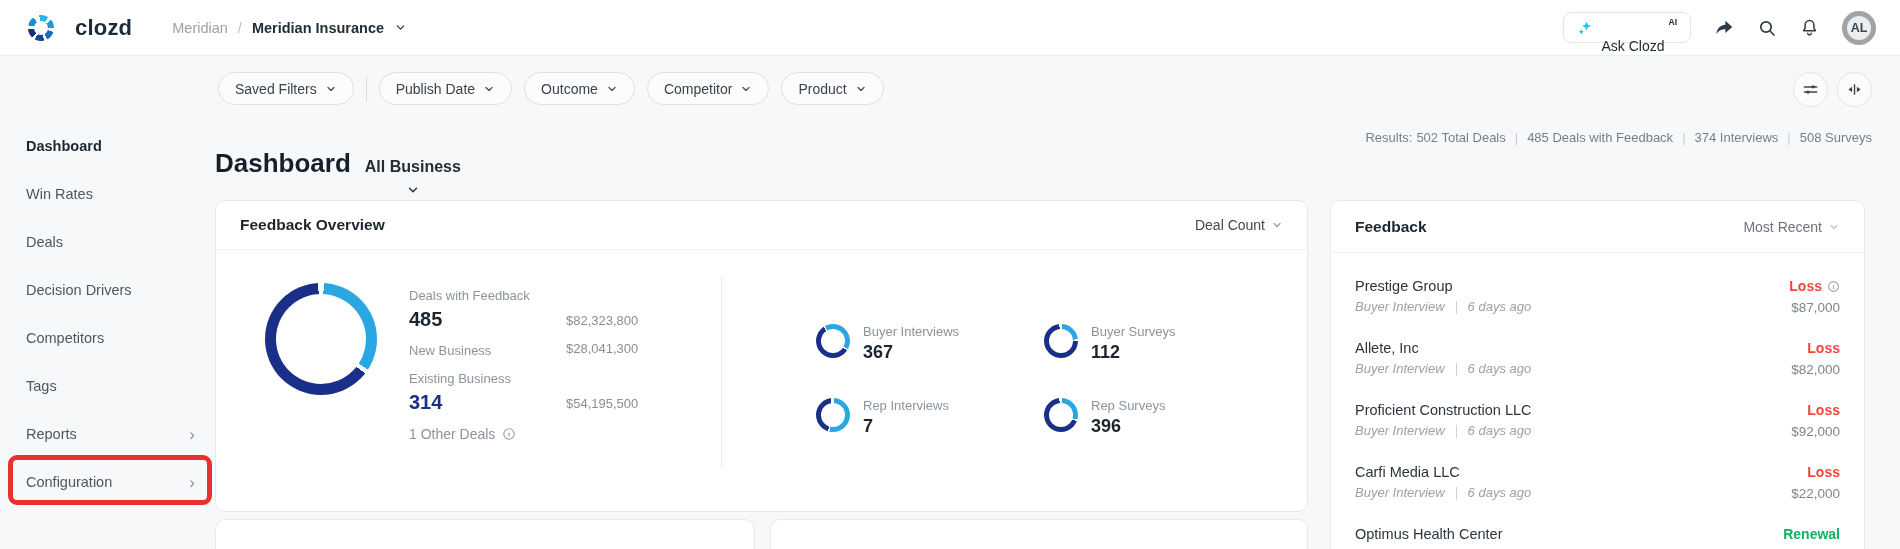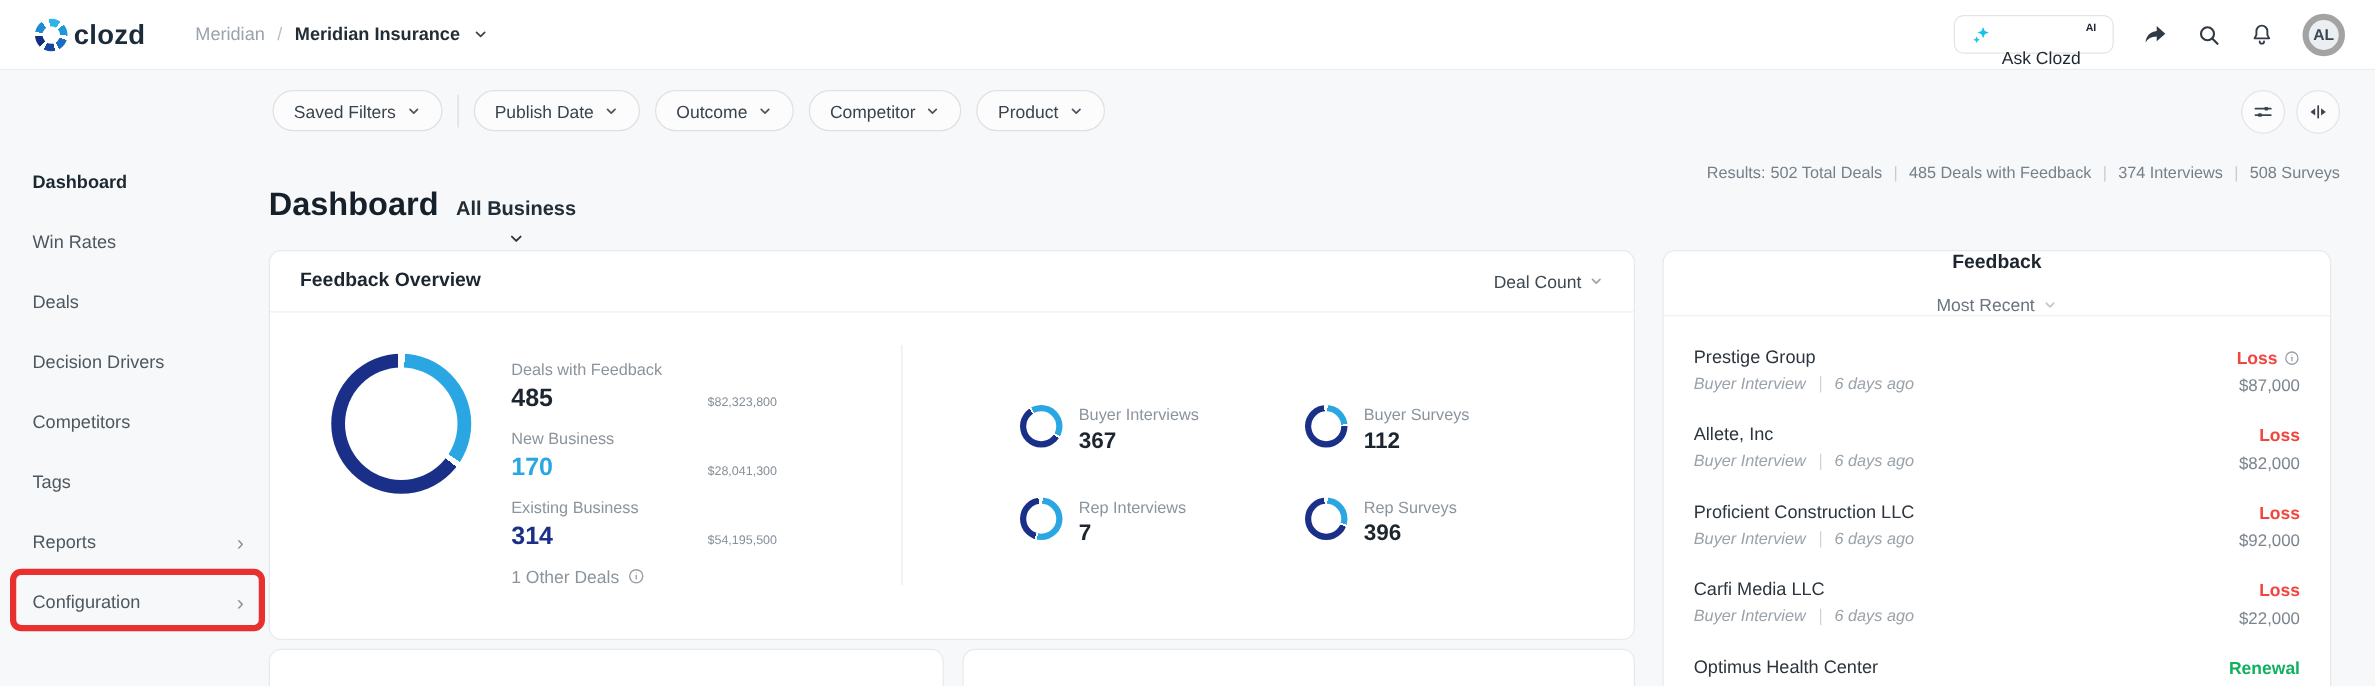--- a/index.html
+++ b/index.html
@@ -9,21 +9,21 @@
     background: #f7f8f9;
     color: #1d262e;
     position: relative;
   }
   
   .topnav {
     position: absolute; top: 0; left: 0; width: 1900px; height: 56px;
     background: #fff; border-bottom: 1px solid #ebedef;
     display: flex; align-items: center;
   }
-  .logo-wrap { display: flex; align-items: flex-start; gap: 5px; margin-left: 28px; }
+  .logo-wrap { display: flex; align-items: flex-start; gap: 21px; margin-left: 28px; }
   .logo-mark {
     width: 26px; height: 26px; border-radius: 50%; position: relative;
     background: conic-gradient(from -8deg,
       #2bb5ea 0deg 42deg, #fff 42deg 58deg,
       #2196db 58deg 100deg, #fff 100deg 116deg,
       #1b6bc2 116deg 158deg, #fff 158deg 174deg,
       #16469d 174deg 216deg, #fff 216deg 232deg,
       #152f80 232deg 274deg, #fff 274deg 290deg,
       #1e8bd5 290deg 332deg, #fff 332deg 352deg);
   }
@@ -97,41 +97,41 @@
       #fff 0deg 3deg, #2aa7e3 3deg 123deg, #fff 123deg 128deg,
       #1a2f87 128deg 357deg, #fff 357deg 360deg);
   }
   .donut::after { content:""; position:absolute; inset:11px; background:#fff; border-radius:50%; }
   .stats { position: absolute; left: 193px; top: 38px; width: 300px; }
   .stat-row { position: relative; margin-bottom: 12px; }
   .stat-label { font-size: 13px; color: #8b949c; line-height: 16px; }
   .stat-count { font-size: 20px; font-weight: 700; line-height: 24px; margin-top: 3px; color: #1d262e; }
   .stat-count.c-lightblue { color: #2aa7e3; }
   .stat-count.c-navy { color: #1a2f87; }
-  .stat-amount { position: absolute; left: 157px; bottom: 3px; font-size: 10px; color: #868f98; }
+  .stat-amount { position: absolute; left: 157px; bottom: 3px; font-size: 13px; color: #868f98; }
   .other-deals { display: flex; align-items: center; gap: 7px; margin-top: 10px; font-size: 14px; color: #8b949c; }
   .v-div { position: absolute; left: 505px; top: 26px; width: 1px; height: 192px; background: #e8ebee; }
   .ring-item { position: absolute; display: flex; gap: 13px; align-items: flex-start; }
   .ring { width: 34px; height: 34px; border-radius: 50%; position: relative; flex: none; }
   .ring::after { content:""; position:absolute; inset:5px; background:#fff; border-radius:50%; }
   .ring-a { background: conic-gradient(from 0deg,#2aa7e3 0deg 118deg,#fff 118deg 124deg,#1a2f87 124deg 326deg,#fff 326deg 332deg,#2aa7e3 332deg 360deg); }
   .ring-b { background: conic-gradient(from 0deg,#fff 0deg 4deg,#2aa7e3 4deg 84deg,#fff 84deg 90deg,#1a2f87 90deg 354deg,#fff 354deg 360deg); }
   .ring-c { background: conic-gradient(from 0deg,#fff 0deg 4deg,#2aa7e3 4deg 192deg,#fff 192deg 198deg,#1a2f87 198deg 352deg,#fff 352deg 360deg); }
   .ring-d { background: conic-gradient(from 0deg,#fff 0deg 4deg,#2aa7e3 4deg 106deg,#fff 106deg 112deg,#1a2f87 112deg 354deg,#fff 354deg 360deg); }
   .ring-label { font-size: 13px; color: #8b949c; line-height: 15px; }
   .ring-value { font-size: 18px; font-weight: 700; color: #1d262e; margin-top: 3px; }
   .ri-1 { left: 600px; top: 74px; } .ri-2 { left: 828px; top: 74px; }
   .ri-3 { left: 600px; top: 148px; } .ri-4 { left: 828px; top: 148px; }
   
   .drv-1 { left: 0; top: 463px; width: 540px; height: 120px; }
   .drv-2 { left: 555px; top: 463px; width: 538px; height: 120px; }
   .drv-header { height: 52px; display: flex; align-items: flex-end; justify-content: space-between; padding: 0 24px 6px; }
   
   .fb-card { left: 1115px; top: 144px; width: 535px; height: 420px; overflow: hidden; }
-  .fb-header { height: 52px; flex-direction: column; }
+  .fb-header { height: 52px; }
   .fb-list { padding-top: 14px; }
   .fb-item { height: 62px; padding: 10px 24px 0; position: relative; cursor: pointer; }
   .fb-company { font-size: 14.5px; color: #2c353d; line-height: 18px; }
   .fb-sub { display: flex; align-items: flex-end; margin-top: 4px; font-size: 13px; font-style: italic; color: #9aa2aa; }
   .fb-sep-bar { display: inline-block; width: 1px; height: 13px; background: #ced3d8; margin: 0 11px; }
   .fb-right { position: absolute; right: 24px; top: 10px; text-align: right; }
   .fb-outcome { font-size: 14px; font-weight: 600; line-height: 18px; display: inline-flex; align-items: center; gap: 5px; }
   [data-outcome="Loss"] { color: #f2453d; }
   [data-outcome="Renewal"] { color: #10b15f; }
   .fb-amount { font-size: 13.5px; color: #7c858e; margin-top: 5px; }
@@ -298,21 +298,20 @@
       <div class="donut"></div>
 
       <div class="stats">
         <div class="stat-row">
           <div class="stat-label">Deals with Feedback</div>
           <div class="stat-count">485</div>
           <div class="stat-amount">$82,323,800</div>
         </div>
         <div class="stat-row">
           <div class="stat-label">New Business</div>
-          <div class="stat-count c-lightblue">170</div>
           <div class="stat-amount">$28,041,300</div>
         </div>
         <div class="stat-row">
           <div class="stat-label">Existing Business</div>
           <div class="stat-count c-navy">314</div>
           <div class="stat-amount">$54,195,500</div>
         </div>
         <div class="other-deals">
           <span>1 Other Deals</span>
           <svg class="svg-ic" width="14" height="14" viewBox="0 0 16 16" fill="none" stroke="#9aa2aa" stroke-width="1.3" stroke-linecap="round">

